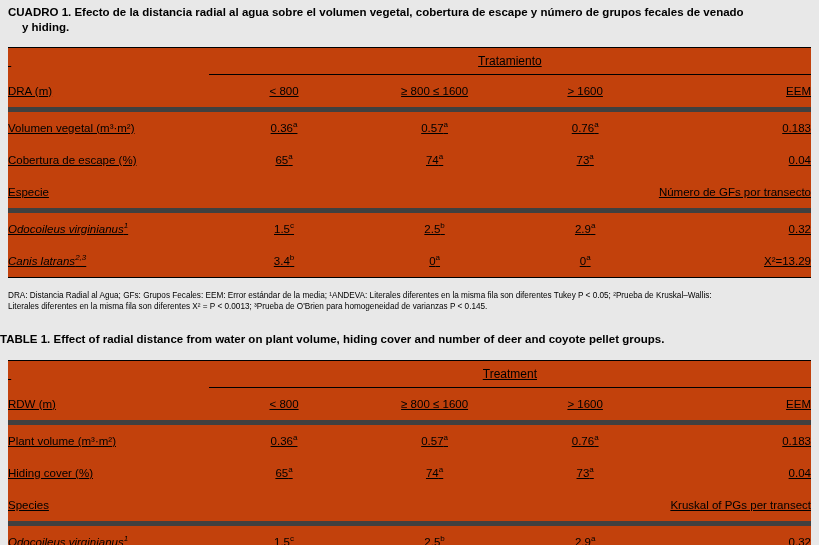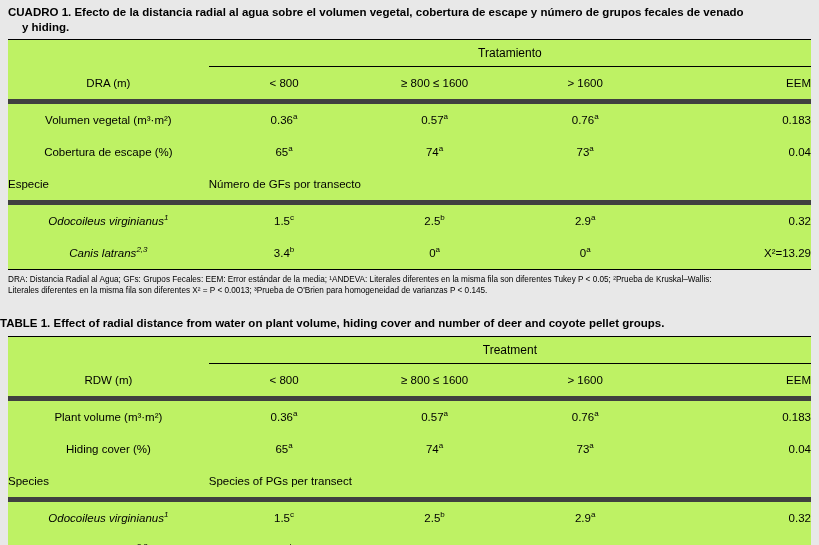--- a/index.html
+++ b/index.html
@@ -26,24 +26,25 @@
     font-weight: bold;
     line-height: 1.3;
     padding: 5px 8px 4px 8px;
   }
   .caption .cont {
     display: block;
     padding-left: 14px;
   }
   table.tbl {
     width: 803px;
-    margin: 0 8px;
+    margin: 8px 8px;
     border-collapse: collapse;
     font-size: 11.5px;
-    background: #bef264;
+    background: #c2410c;
+    text-decoration: underline;
   }
   table.tbl td, table.tbl th {
     padding: 0;
     font-weight: normal;
     vertical-align: middle;
   }
   .rule-top td {
     border-top: 1.6px solid #000;
   }
   .rule-mid td {
@@ -59,35 +60,35 @@
     padding: 6px 0 6px 0 !important;
   }
   .hdr-group-line {
     border-bottom: 1px solid #000;
   }
   .row td {
     height: 26px;
     padding: 3px 0 !important;
   }
   .c-label {
-    text-align: center;
+    text-align: left;
     padding-left: 4px !important;
     width: 200px;
   }
   .c-val {
     text-align: center;
     width: 150px;
   }
   .c-val-last {
     text-align: right;
     width: 150px;
   }
   .bold-center {
     font-weight: bold;
-    text-align: left;
+    text-align: right;
   }
   .bold-left {
     font-weight: bold;
     text-align: left;
     padding-left: 4px !important;
   }
   .ital {
     font-style: italic;
   }
   sup {
@@ -200,21 +201,21 @@
       </tr>
       <tr class="row">
         <td class="c-label">Hiding cover (%)</td>
         <td class="c-val"><span>65</span><sup>a</sup></td>
         <td class="c-val"><span>74</span><sup>a</sup></td>
         <td class="c-val"><span>73</span><sup>a</sup></td>
         <td class="c-val-last">0.04</td>
       </tr>
       <tr class="row">
         <td class="bold-left">Species</td>
-        <td class="bold-center" colspan="4">Species of PGs per transect</td>
+        <td class="bold-center" colspan="4">Kruskal of PGs per transect</td>
       </tr>
       <tr class="row rule-mid">
         <td class="c-label ital"><span>Odocoileus virginianus</span><sup>1</sup></td>
         <td class="c-val"><span>1.5</span><sup>c</sup></td>
         <td class="c-val"><span>2.5</span><sup>b</sup></td>
         <td class="c-val"><span>2.9</span><sup>a</sup></td>
         <td class="c-val-last">0.32</td>
       </tr>
       <tr class="row rule-bot">
         <td class="c-label ital"><span>Canis latrans</span><sup>2,3</sup></td>

